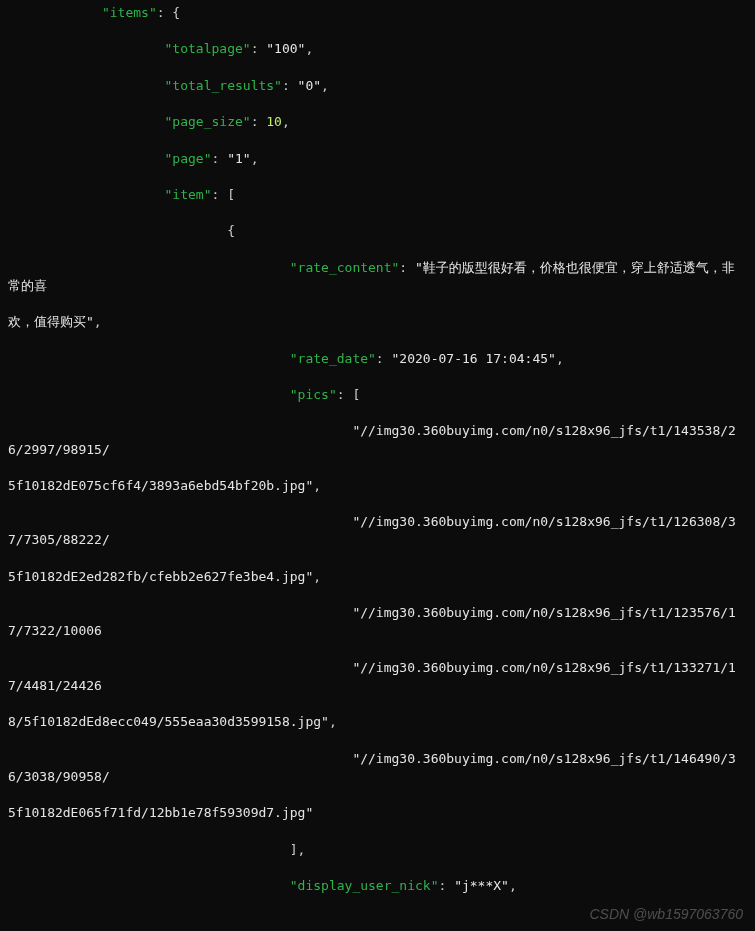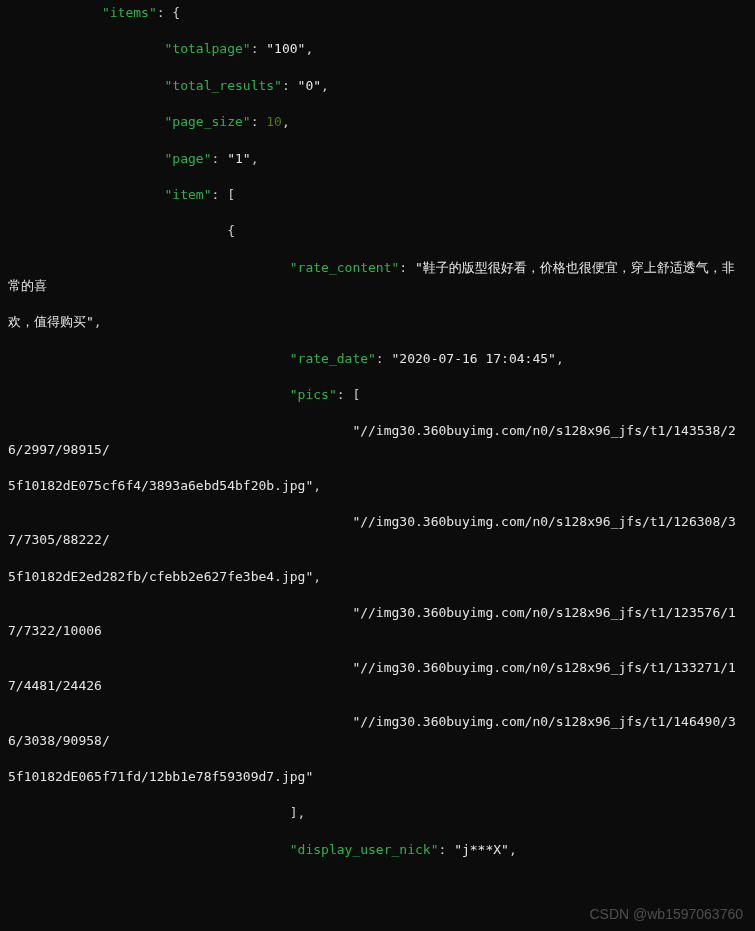--- a/index.html
+++ b/index.html
@@ -1,21 +1,21 @@
 <!DOCTYPE html>
 <html><head>
 <meta charset="utf-8">
 <style>
   html,body{margin:0;padding:0;background:#0c0c0c;color:#ccc;font-family:"Courier New",monospace;font-size:13px;line-height:1.4;}
   pre{margin:0;padding:4px 8px;white-space:pre-wrap;word-break:break-all;}
   .key{color:#2fb34b;}
   .str{color:#e5e5e5;}
-  .num{color:#4d7c0f;}
+  .num{color:#bef264;}
   .punc{color:#ccc;}
-  .wm{position:fixed;right:12px;bottom:6px;color:rgba(200,200,200,0.35);font-size:14px;font-family:sans-serif;pointer-events:none;}
+  .wm{position:fixed;right:12px;bottom:6px;color:rgba(200,200,200,0.35);font-size:14px;font-family:sans-serif;pointer-events:none;font-style:italic;}
   .line{display:block;}
 </style>
 </head>
 <body>
 
 <pre><span class="line"><span>            </span><span class="key">"items"</span><span class="punc">: {</span></span>
 <span class="line"><span>                    </span><span class="key">"totalpage"</span><span class="punc">: </span><span class="str">"100"</span><span class="punc">,</span></span>
 <span class="line"><span>                    </span><span class="key">"total_results"</span><span class="punc">: </span><span class="str">"0"</span><span class="punc">,</span></span>
 <span class="line"><span>                    </span><span class="key">"page_size"</span><span class="punc">: </span><span class="num">10</span><span class="punc">,</span></span>
 <span class="line"><span>                    </span><span class="key">"page"</span><span class="punc">: </span><span class="str">"1"</span><span class="punc">,</span></span>
@@ -24,20 +24,21 @@
 <span class="line"><span>                                    </span><span class="key">"rate_content"</span><span class="punc">: </span><span class="str">"鞋子的版型很好看，价格也很便宜，穿上舒适透气，非常的喜</span></span>
 <span class="line"><span class="str">欢，值得购买"</span><span class="punc">,</span></span>
 <span class="line"><span>                                    </span><span class="key">"rate_date"</span><span class="punc">: </span><span class="str">"2020-07-16 17:04:45"</span><span class="punc">,</span></span>
 <span class="line"><span>                                    </span><span class="key">"pics"</span><span class="punc">: [</span></span>
 <span class="line"><span>                                            </span><span class="str">"//img30.360buyimg.com/n0/s128x96_jfs/t1/143538/26/2997/98915/</span></span>
 <span class="line"><span class="str">5f10182dE075cf6f4/3893a6ebd54bf20b.jpg"</span><span class="punc">,</span></span>
 <span class="line"><span>                                            </span><span class="str">"//img30.360buyimg.com/n0/s128x96_jfs/t1/126308/37/7305/88222/</span></span>
 <span class="line"><span class="str">5f10182dE2ed282fb/cfebb2e627fe3be4.jpg"</span><span class="punc">,</span></span>
 <span class="line"><span>                                            </span><span class="str">"//img30.360buyimg.com/n0/s128x96_jfs/t1/123576/17/7322/10006</span></span>
 <span class="line"><span>                                            </span><span class="str">"//img30.360buyimg.com/n0/s128x96_jfs/t1/133271/17/4481/24426</span></span>
+<span class="line"><span class="str">8/5f10182dEd8ecc049/555eaa30d3599158.jpg"</span><span class="punc">,</span></span>
 <span class="line"><span>                                            </span><span class="str">"//img30.360buyimg.com/n0/s128x96_jfs/t1/146490/36/3038/90958/</span></span>
 <span class="line"><span class="str">5f10182dE065f71fd/12bb1e78f59309d7.jpg"</span></span>
 <span class="line"><span>                                    </span><span class="punc">],</span></span>
 <span class="line"><span>                                    </span><span class="key">"display_user_nick"</span><span class="punc">: </span><span class="str">"j***X"</span><span class="punc">,</span></span>
 
 
 
 
 
 

